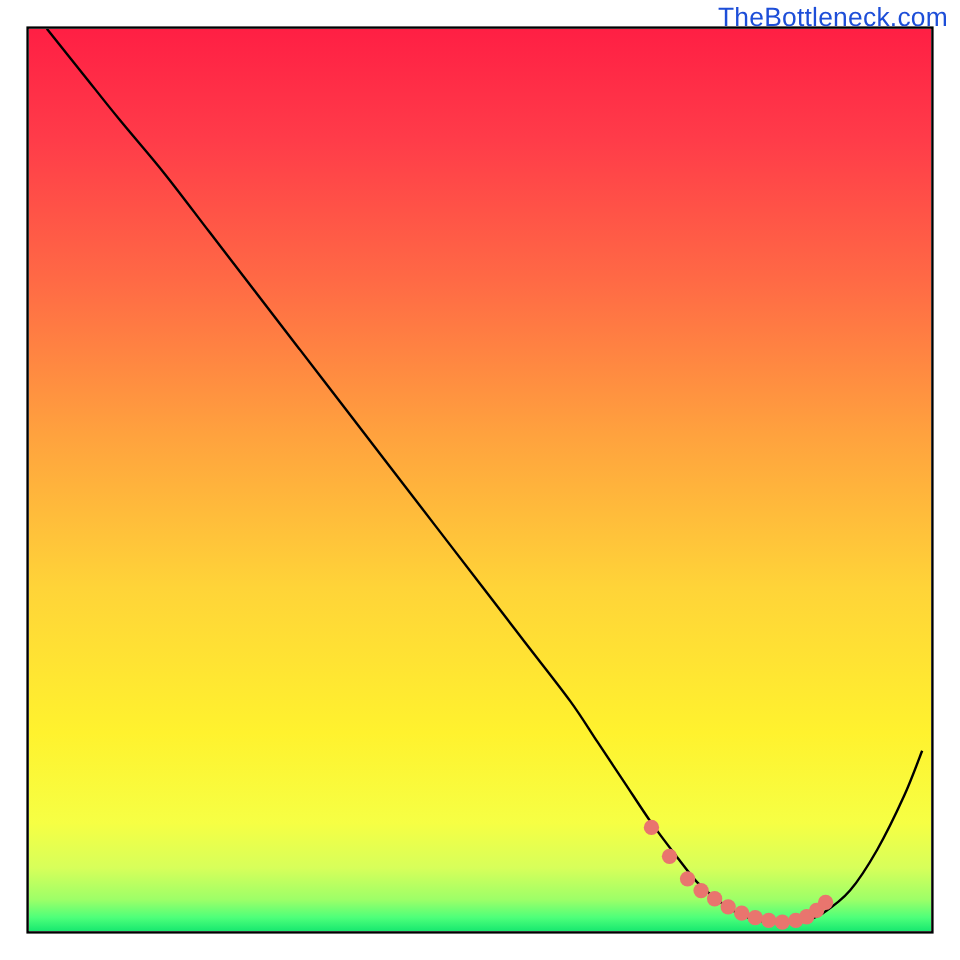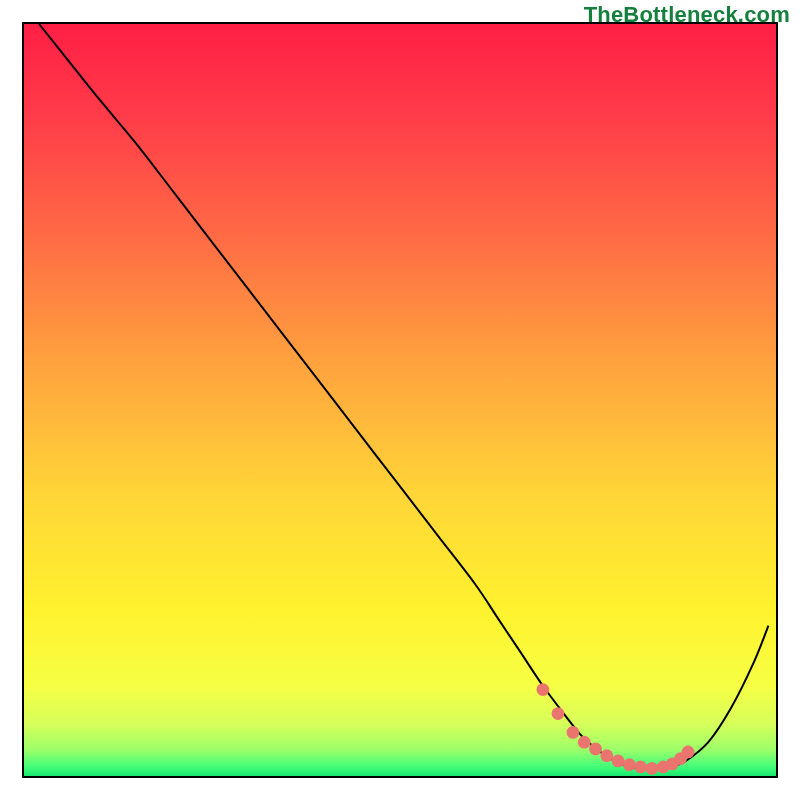--- a/index.html
+++ b/index.html
@@ -14,22 +14,22 @@
   .frame {
     position: relative;
     width: 800px;
     height: 800px;
   }
   .watermark {
     position: absolute;
     top: 2px;
     right: 10px;
     font-size: 22px;
-    font-weight: 700;
-    color: #15803d;
+    font-weight: 400;
+    color: #1d4ed8;
     letter-spacing: 0.2px;
     z-index: 20;
   }
   .plot-box {
     position: absolute;
     left: 22px;
     top: 22px;
     width: 756px;
     height: 756px;
     border: 2.5px solid #000000;

